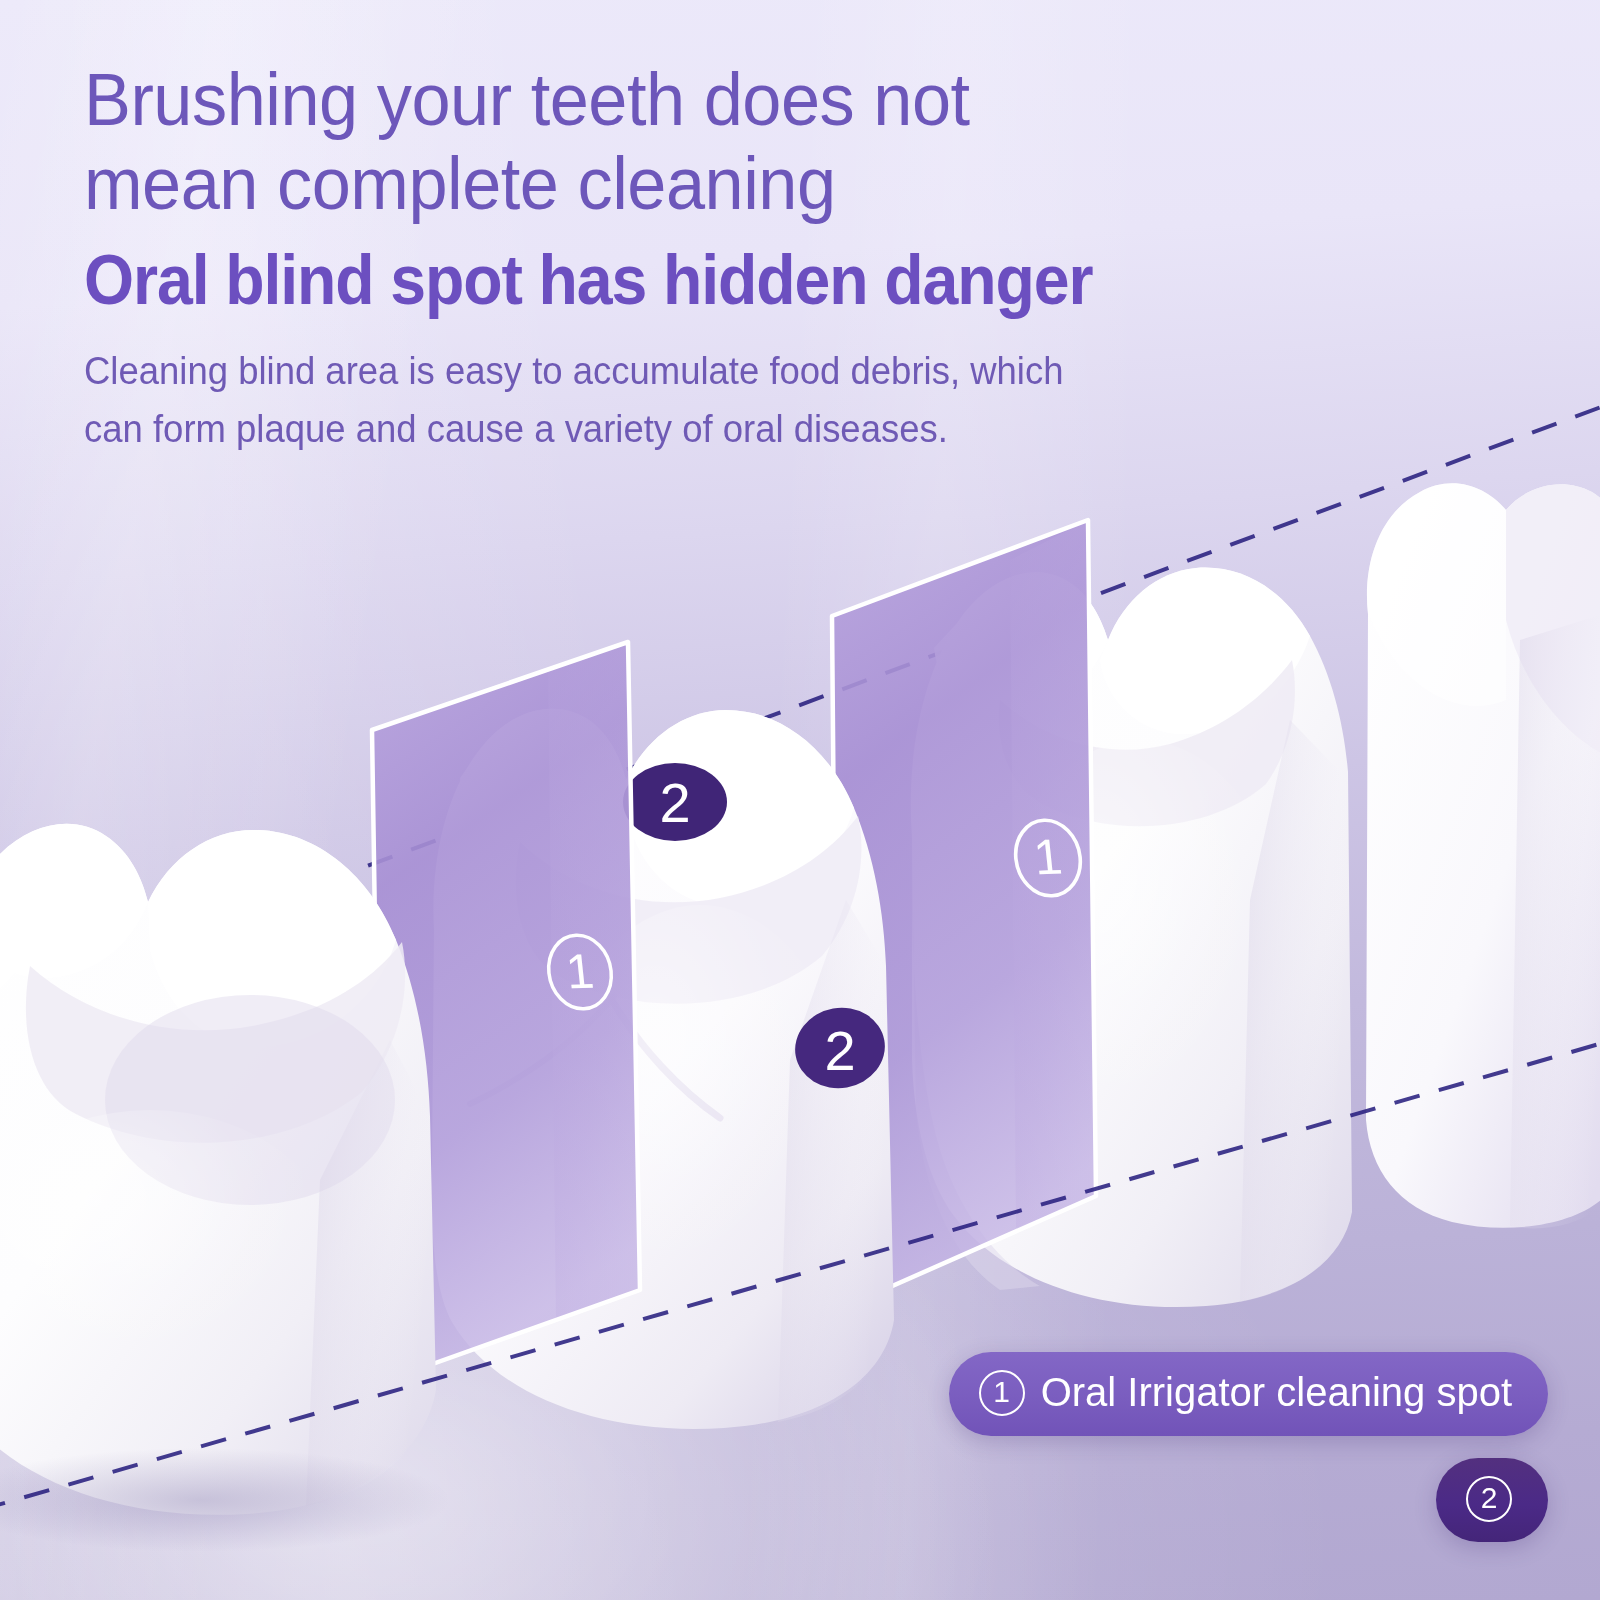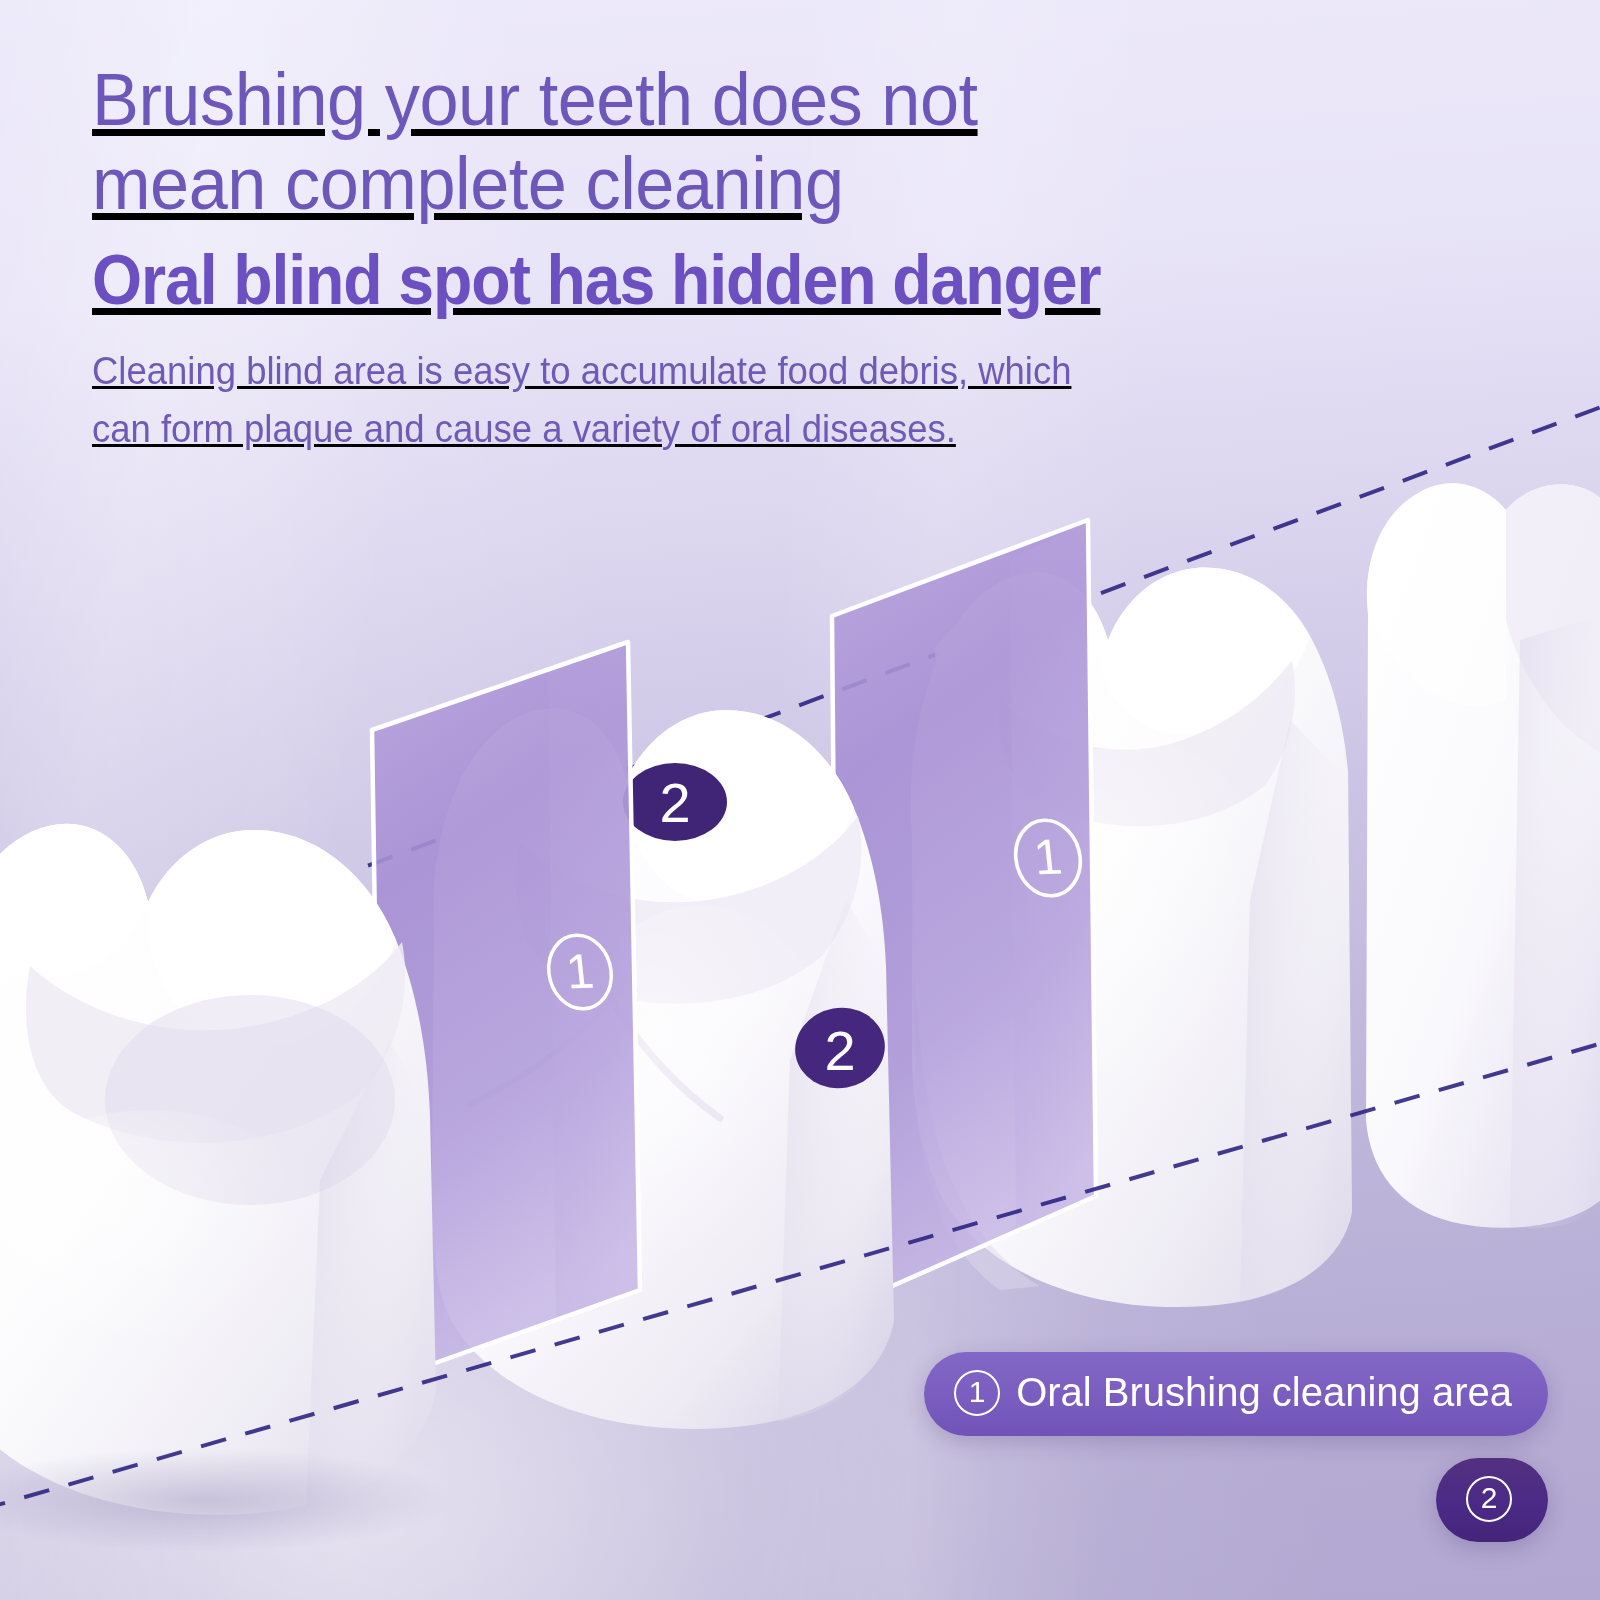--- a/index.html
+++ b/index.html
@@ -39,21 +39,21 @@
   }
   .bg-glow {
     position:absolute;
     left:-6%; bottom:-14%;
     width:72%; height:52%;
     background:radial-gradient(ellipse at 40% 60%, rgba(255,255,255,0.45) 0%, rgba(255,255,255,0.0) 65%);
     pointer-events:none;
   }
 
   
-  .textblock { position:absolute; left:92px; top:58px; width:1400px; z-index:30;text-decoration:underline; }
+  .textblock { position:absolute; left:84px; top:58px; width:1400px; z-index:30; }
   .headline {
     font-size:74px; line-height:1.14; font-weight:400;
     letter-spacing:-0.5px;
     color:#6d57ba;
     font-stretch:condensed;
     transform:scaleX(0.95); transform-origin:left center;
   }
   .subhead {
     margin-top:16px;
     font-size:70px; line-height:1.06; font-weight:700;
@@ -349,20 +349,20 @@
     <div class="subhead">Oral blind spot has hidden danger</div>
     <div class="body-copy">
       <div>Cleaning blind area is easy to accumulate food debris, which</div>
       <div>can form plaque and cause a variety of oral diseases.</div>
     </div>
   </div>
 
   <div class="legend">
     <div class="pill one">
       <span class="num">1</span>
-      <span class="txt">Oral Brushing cleaning area</span>
+      <span class="txt">Oral Irrigator cleaning spot</span>
     </div>
     <div class="pill two">
       <span class="num">2</span>
     </div>
   </div>
 
 </div>
 
 </body></html>

